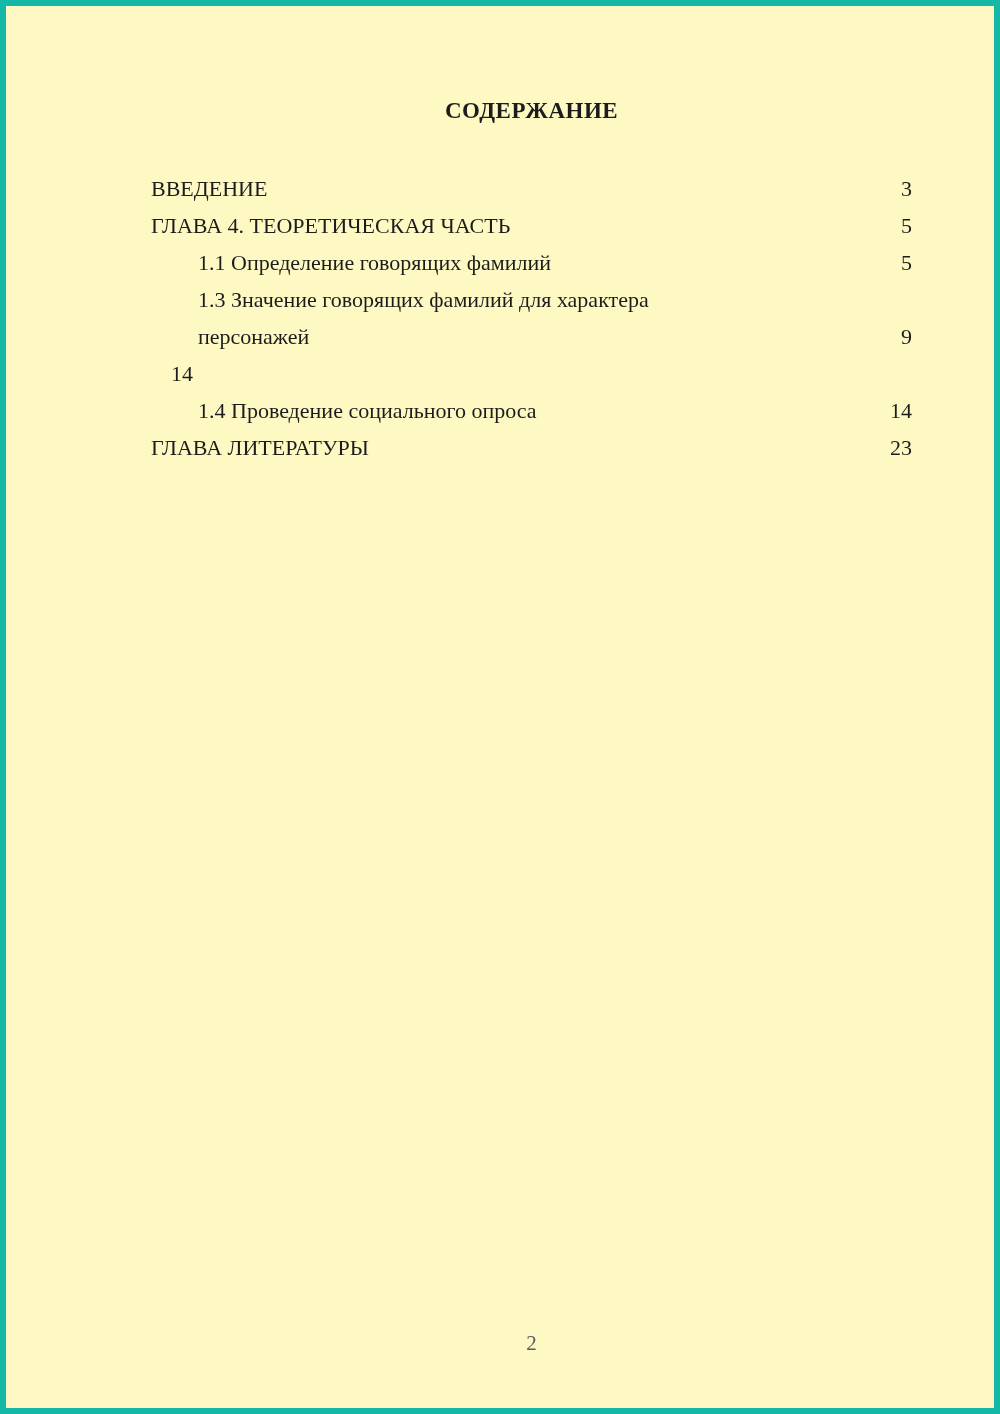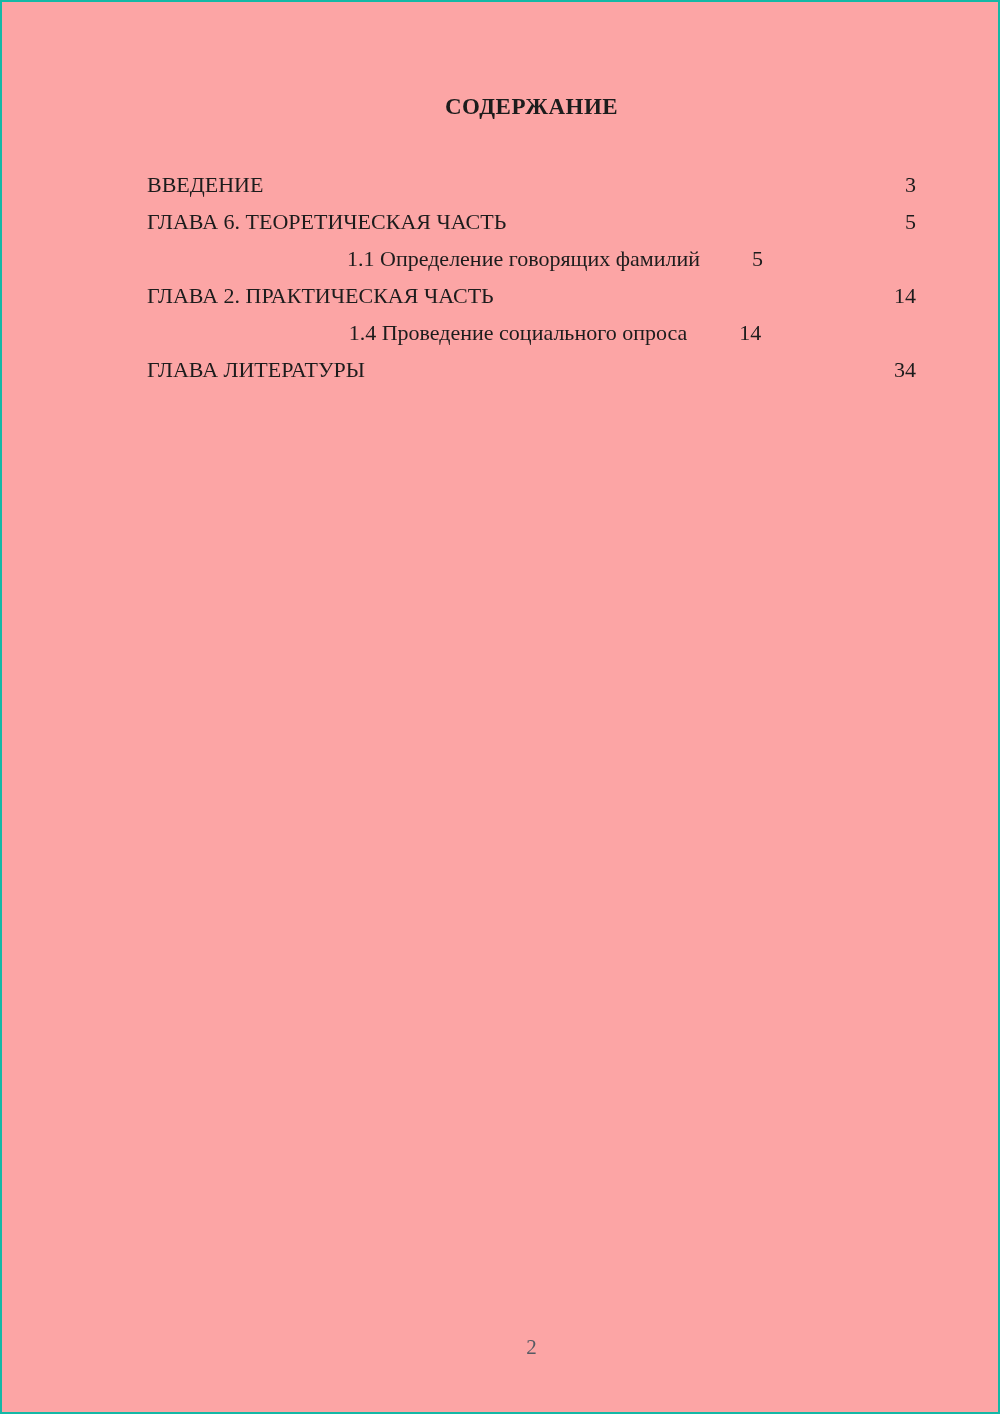--- a/index.html
+++ b/index.html
@@ -9,22 +9,22 @@
   }
   body {
     font-family: "Liberation Serif", "DejaVu Serif", serif;
     color: #1c1c1c;
   }
   .page {
     position: relative;
     width: 1000px;
     height: 1414px;
     box-sizing: border-box;
-    border: 2px solid #14b8a6;
-    background: #fca5a5;
+    border: 6px solid #14b8a6;
+    background: #fef9c3;
     overflow: hidden;
   }
   .content {
     padding: 92px 82px 0 145px;
   }
   .doc-title {
     text-align: center;
     font-weight: bold;
     font-size: 23px;
     letter-spacing: 0.5px;
@@ -38,21 +38,20 @@
     display: flex;
     justify-content: space-between;
     align-items: flex-end;
     gap: 32px;
   }
   .row .label {
     max-width: 590px;
   }
   .row.level-1 {
     padding-left: 47px;
-    justify-content: center;
   }
   .row.level-1 .label {
     max-width: 560px;
   }
   .pagenum {
     flex: none;
     padding-left: 20px;
   }
   .footer {
     position: absolute;
@@ -73,46 +72,49 @@
     <h1 class="doc-title">СОДЕРЖАНИЕ</h1>
 
     <div class="toc">
 
       <div class="row">
         <span class="label">ВВЕДЕНИЕ</span>
         <span class="pagenum">3</span>
       </div>
 
       <div class="row">
-        <span class="label">ГЛАВА 6. ТЕОРЕТИЧЕСКАЯ ЧАСТЬ</span>
+        <span class="label">ГЛАВА 4. ТЕОРЕТИЧЕСКАЯ ЧАСТЬ</span>
         <span class="pagenum">5</span>
       </div>
 
       <div class="row level-1">
         <span class="label">1.1 Определение говорящих фамилий</span>
         <span class="pagenum">5</span>
       </div>
 
 
+      <div class="row level-1">
+        <span class="label">1.3 Значение говорящих фамилий для характера персонажей</span>
+        <span class="pagenum">9</span>
+      </div>
 
 
       <div class="row">
-        <span class="label">ГЛАВА 2. ПРАКТИЧЕСКАЯ ЧАСТЬ</span>
         <span class="pagenum">14</span>
       </div>
 
       <div class="row level-1">
         <span class="label">1.4 Проведение социального опроса</span>
         <span class="pagenum">14</span>
       </div>
 
 
 
       <div class="row">
         <span class="label">ГЛАВА ЛИТЕРАТУРЫ</span>
-        <span class="pagenum">34</span>
+        <span class="pagenum">23</span>
       </div>
 
     </div>
   </div>
 
   <div class="footer">2</div>
 </div>
 
 </body></html>

